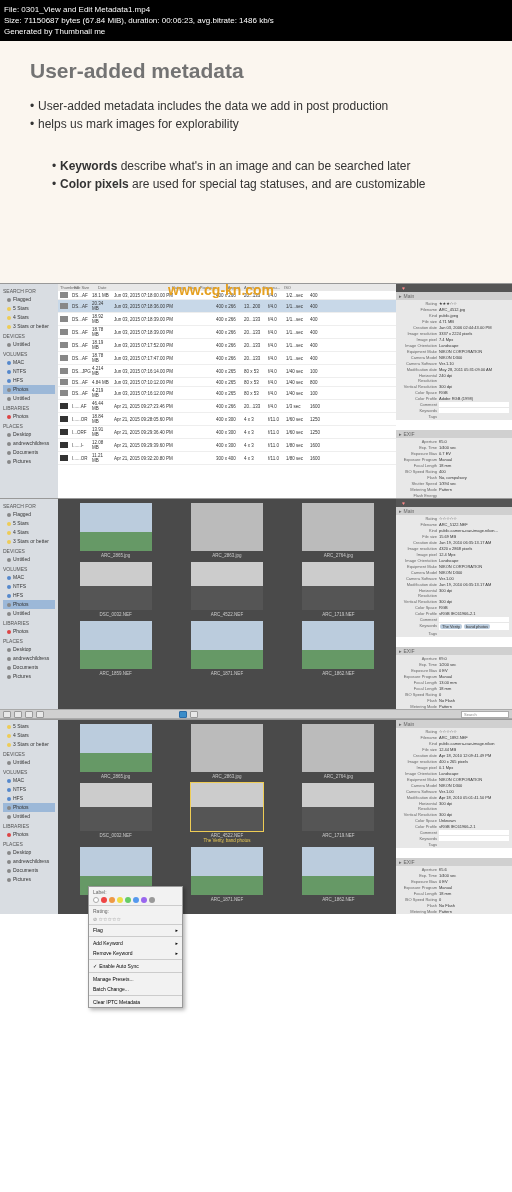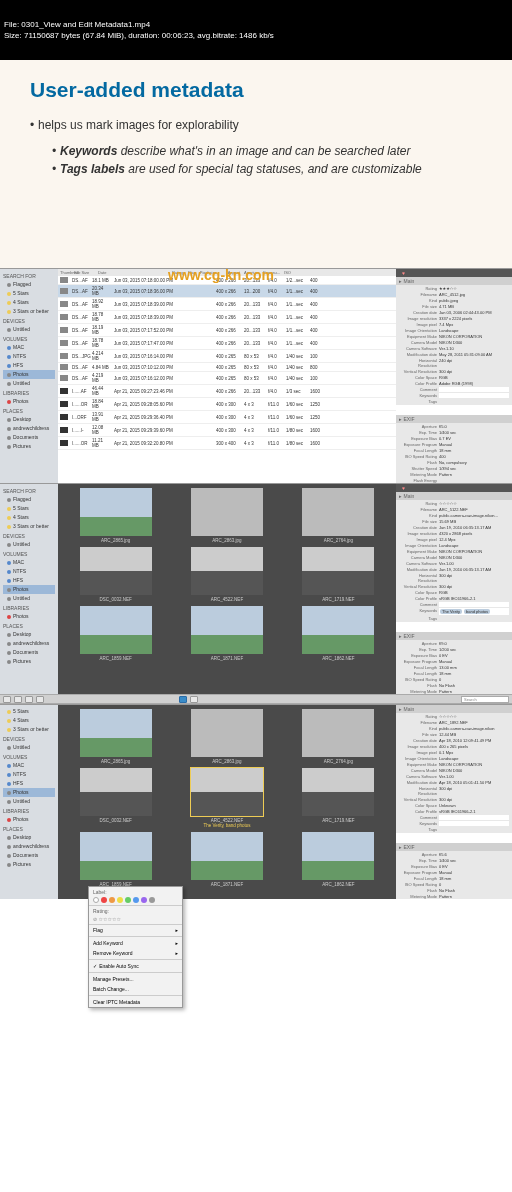--- a/index.html
+++ b/index.html
@@ -1,25 +1,25 @@
 <!DOCTYPE html>
 <html><head>
 <meta charset="utf-8">
 <style>
   * { box-sizing: border-box; margin: 0; padding: 0; }
   body { width: 512px; font-family: Arial, sans-serif; background: #fff; font-size: 8px; }
   
-  .header-black { background: #000; color: #fff; padding: 19px 4px; font-size: 8px; line-height: 11px; font-family: "Tahoma", sans-serif; }
+  .header-black { background: #000; color: #fff; padding: 4px 4px; font-size: 8px; line-height: 11px; font-family: "Tahoma", sans-serif; }
   
   .slide { background: #fbf6ef; padding: 18px 30px 90px 30px; }
-  .slide-title { color: #0369a1; font-size: 21px; font-weight: bold; margin-bottom: 14px; }
+  .slide-title { color: #737373; font-size: 21px; font-weight: bold; margin-bottom: 14px; }
   .slide ul { list-style: none; }
   .slide li { color: #333; font-size: 12px; line-height: 18px; position: relative; padding-left: 8px; }
   .slide li::before { content: "•"; position: absolute; left: 0; color: #333; }
-  .slide .sub { margin-left: 22px; margin-top: 8px; font-style: italic; }
+  .slide .sub { margin-left: 22px; margin-top: 24px; }
   .slide b { font-weight: bold; }
   
   .app { display: flex; width: 512px; border-top: 1px solid #999; font-size: 5px; background: #3f3f3f; }
   .sidebar { width: 58px; background: #d9dde2; color: #333; padding: 2px 3px; font-size: 5px; line-height: 7px; }
   .sb-head { font-size: 5px; color: #555; text-transform: uppercase; margin-top: 2px; }
   .sb-item { display: flex; align-items: center; padding: 1px 0 1px 4px; gap: 2px; }
   .sb-dot { width: 4px; height: 4px; border-radius: 50%; background: #888; display: inline-block; }
   .dot-red { background: #d44; } .dot-yellow { background: #ec5; } .dot-blue { background: #58c; }
   .sb-item.sel { background: #9cb8d8; }
   
@@ -66,30 +66,32 @@
   .cm-item.sub::after { content: "▸"; position: absolute; right: 4px; }
   .cm-item.check::before { content: "✓"; margin-right: 2px; }
   .cm-sep { border-top: 1px solid #ccc; margin: 1px 0; }
 </style>
 </head>
 <body>
 
 <div class="header-black">
   <div>File: 0301_View and Edit Metadata1.mp4</div>
   <div>Size: 71150687 bytes (67.84 MiB), duration: 00:06:23, avg.bitrate: 1486 kb/s</div>
+  <div>Generated by Thumbnail me</div>
 </div>
 
 <div class="slide">
   <div class="slide-title">User-added metadata</div>
   <ul>
+    <li><span>User-added metadata includes the data we add in post production</span></li>
     <li style="list-style:none;padding-left:8px"><span>helps us mark images for explorability</span></li>
   </ul>
   <ul class="sub">
     <li><b>Keywords</b><span> describe what's in an image and can be searched later</span></li>
-    <li><b>Tags labels</b><span> are used for special tag statuses, and are customizable</span></li>
+    <li><b>Color pixels</b><span> are used for special tag statuses, and are customizable</span></li>
   </ul>
 </div>
 
 <div class="app">
   <div class="sidebar">
     <div class="sb-head">SEARCH FOR</div>
     <div class="sb-item">
         <span class="sb-dot"></span>
         <span>Flagged</span>
       </div>

